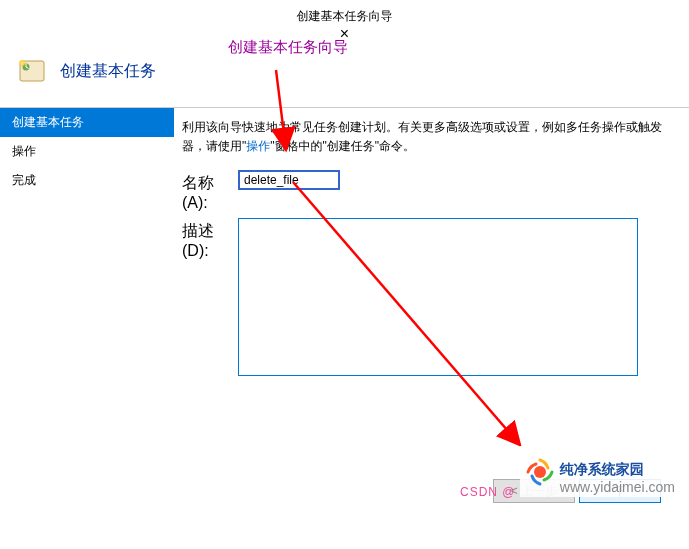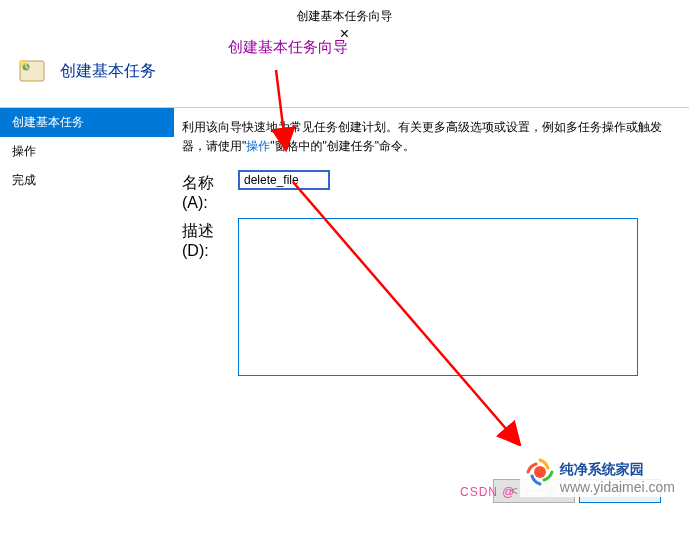--- a/index.html
+++ b/index.html
@@ -14,21 +14,21 @@
 .divider { border: none; border-top: 1px solid #ccc; margin: 0; }
 .content { display: flex; height: 380px; }
 .sidebar { width: 174px; padding-top: 0; }
 .sidebar-item { padding: 6px 12px; font-size: 12px; cursor: pointer; }
 .sidebar-item.active { background: #0078d7; color: #fff; }
 .main { flex: 1; padding: 10px 18px 10px 8px; }
 .intro { font-size: 12px; line-height: 1.6; margin-bottom: 14px; }
 .link-text { color: #0066cc; }
 .form-row { display: flex; align-items: flex-start; margin-bottom: 6px; }
 .form-label { width: 56px; padding-top: 3px; font-size: 16px; }
-.name-input { width: 92px; height: 20px; border: 2px solid #3366cc; padding: 0 4px; font-size: 12px; outline: none; }
+.name-input { width: 102px; height: 20px; border: 2px solid #3366cc; padding: 0 4px; font-size: 12px; outline: none; }
 .desc-textarea { width: 400px; height: 158px; border: 1px solid #0078d7; padding: 2px 4px; font-size: 12px; resize: none; outline: none; }
 .footer { position: absolute; bottom: 46px; right: 28px; display: flex; gap: 4px; }
 .btn { height: 24px; min-width: 82px; padding: 0 12px; border: 1px solid #adadad; background: #e1e1e1; font-size: 12px; cursor: pointer; }
 .btn-next { background: #e5f1fb; border-color: #0078d7; }
 .btn[disabled] { color: #888; cursor: default; }
 .arrow-svg { position: absolute; left: 0; top: 0; width: 689px; height: 549px; pointer-events: none; z-index: 10; }
 .watermark { position: absolute; bottom: 52px; right: 10px; display: flex; align-items: center; z-index: 20; background: rgba(255,255,255,0.9); padding: 2px 4px; }
 .wm-icon { width: 32px; height: 32px; }
 .wm-text { margin-left: 4px; }
 .wm-title { font-size: 14px; font-weight: bold; color: #1a4fa0; margin-top: 13px; }

